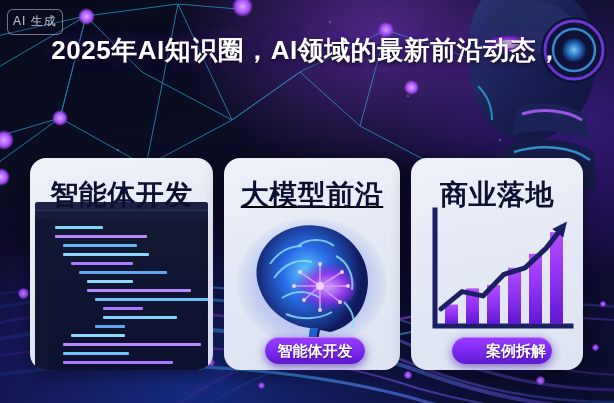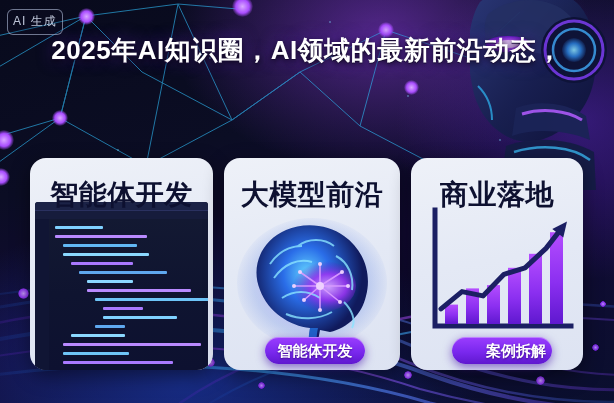--- a/index.html
+++ b/index.html
@@ -47,21 +47,21 @@
   }
 
   
   .card {
     position:absolute; top:158px; height:212px; border-radius:16px;
     background:linear-gradient(170deg,#eef1f8 0%,#e4e9f5 48%,#dde3f2 100%);
     box-shadow:0 6px 20px rgba(0,0,0,.45);
     overflow:hidden;
   }
   #card-1 { left:30px;  width:183px; }
-  #card-2 { left:224px; width:176px; }
+  #card-2 { left:224px; width:176px;text-decoration:underline; }
   #card-3 { left:411px; width:172px; }
 
   .card-title {
     position:relative; z-index:3; text-align:center;
     color:#0d1030; font-weight:700; font-size:28px;
     padding-top:18px; letter-spacing:.5px;
   }
   .card-art { position:absolute; left:0; right:0; top:44px; bottom:0; }
 
   

